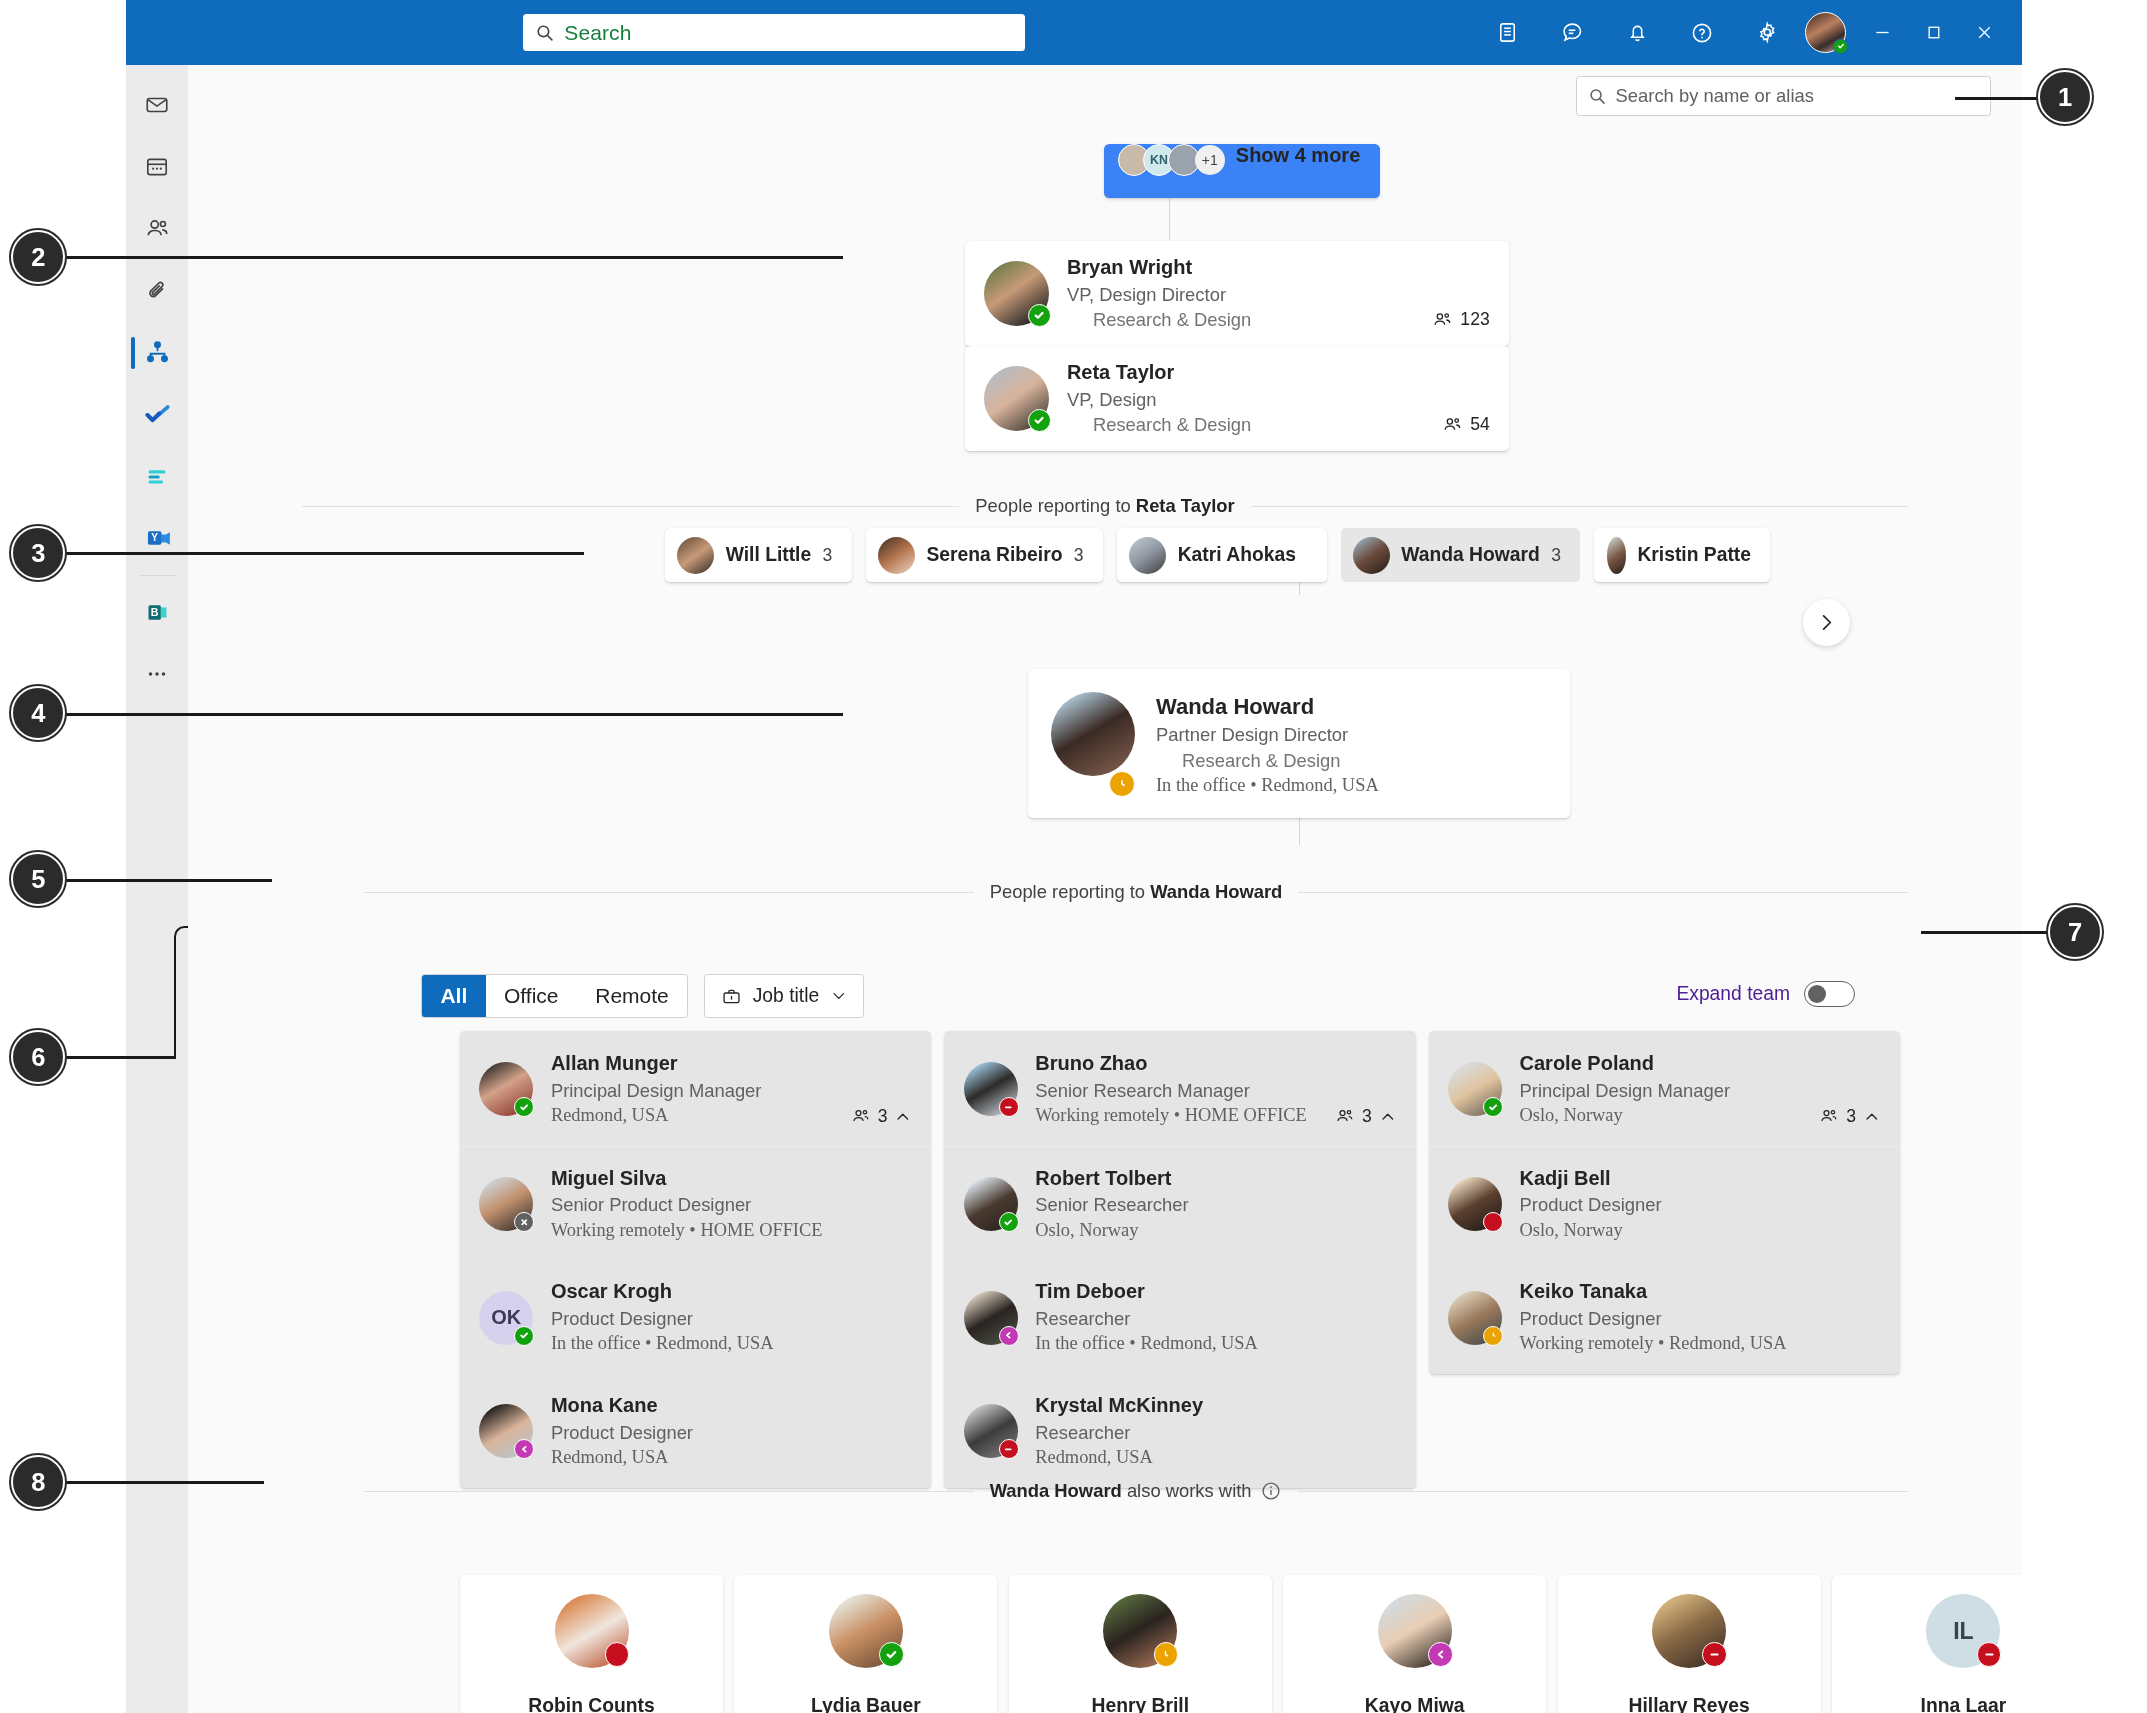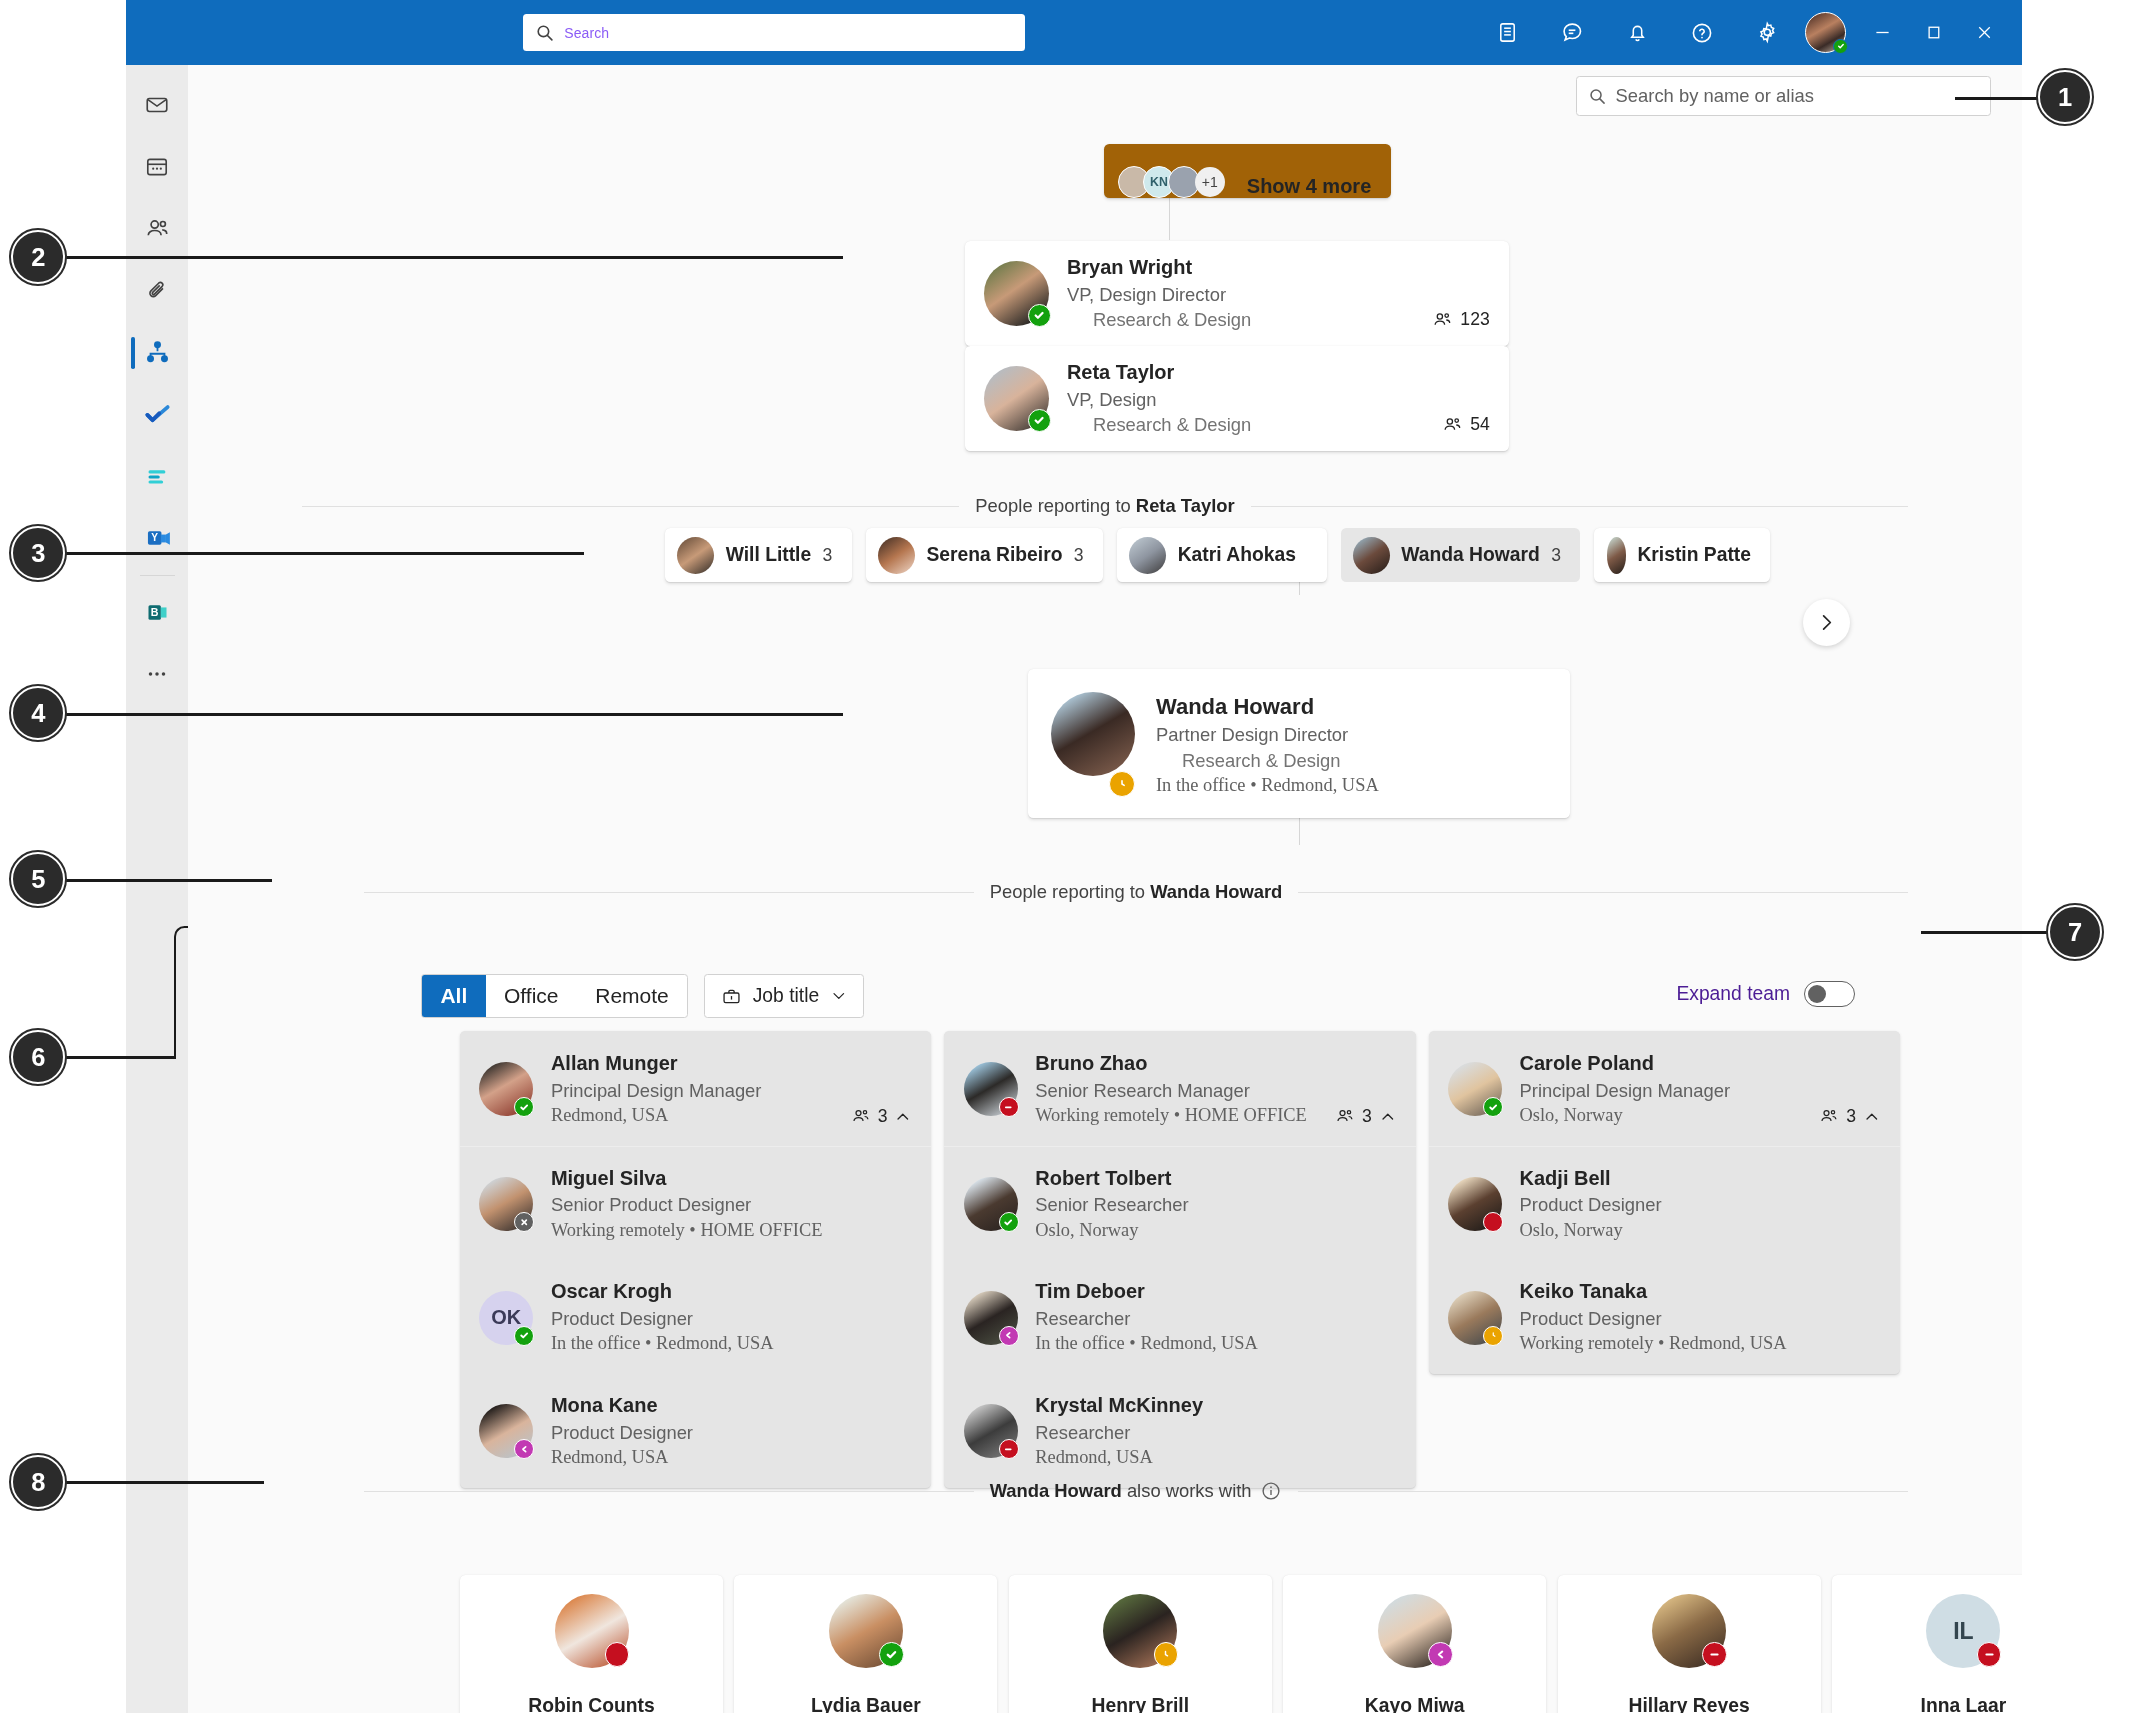--- a/index.html
+++ b/index.html
@@ -24,21 +24,21 @@
     background: #0f6cbd;
     display: flex; align-items: center;
   }
   .tb-search {
     position: absolute; left: 397px; top: 14px;
     width: 502px; height: 37px;
     background: #ffffff; border-radius: 3.5px;
     display: flex; align-items: center; gap: 9.7px;
     padding: 0 12.3px;
   }
-  .tb-search .ph { color:#8b5cf6; font-size: 14px; letter-spacing:0.1px; }
+  .tb-search .ph { color:#15803d; font-size: 21px; letter-spacing:0.1px; }
   .tb-icons {
     position: absolute; right: 12.3px; top: 0; height: 65px;
     display: flex; align-items: center; gap: 0px;
   }
   .tb-ic {
     width: 65px; height: 65px; display:flex; align-items:center; justify-content:center;
     color: #ffffff;
   }
   .tb-avatar { position: relative; width: 41px; height:41px; margin: 0 10.5px 0 5.3px; }
   .tb-avatar .ph-img { width: 41px; height: 41px; border-radius: 50%;
@@ -79,23 +79,23 @@
     position: absolute; right: 31px; top: 11.4px;
     width: 415px; height: 40px;
     background: #ffffff; border: 0.9px solid #d1d1d1; border-radius: 3.5px;
     display: flex; align-items: center; gap: 8.8px; padding: 0 11.4px;
   }
   .people-search .ph { color: #616161; font-size: 18.4px; }
 
   
   .show-more {
     position: absolute; left: 916px; top: 79px;
-    height: 54px; background:#a16207; border-radius: 5.3px;
+    height: 54px; background:#3b82f6; border-radius: 5.3px;
     box-shadow: 0 1.4px 3.2px rgba(0,0,0,.11), 0 0.3px 0.8px rgba(0,0,0,.07);
-    display: flex; align-items: flex-end; gap: 22px; padding: 0 19.3px 0 14px;
+    display: flex; align-items: flex-start; gap: 11px; padding: 0 19.3px 0 14px;
   }
   .facepile { display:flex; align-items:center; }
   .facepile .fp { width: 32px; height:32px; border-radius:50%; margin-right:-7px;
                   border:1.8px solid #fff; display:flex;align-items:center;justify-content:center;
                   font-size:12.3px; font-weight:600;}
   .facepile .plus { width:30px; height:30px; border-radius:50%; background:#f0f0f0;
                   display:flex;align-items:center;justify-content:center; font-size:14px; color:#424242;
                   margin-left:1.8px;}
   .show-more .lbl { font-size: 20px; color:#242424; font-weight:600; }
 

